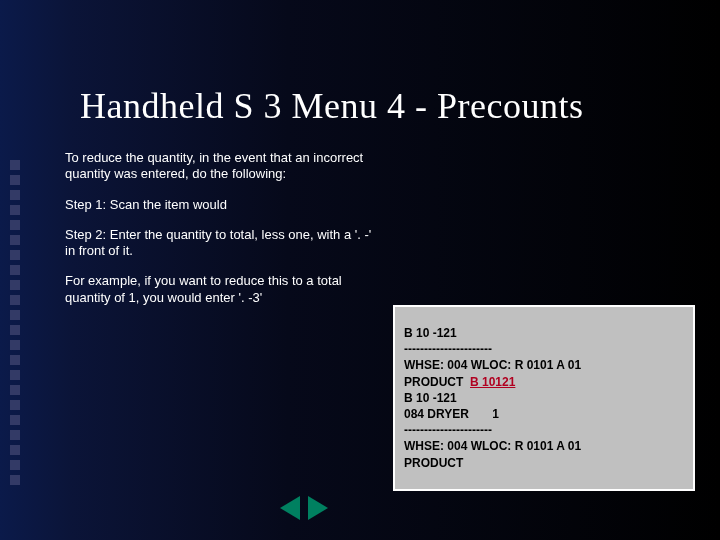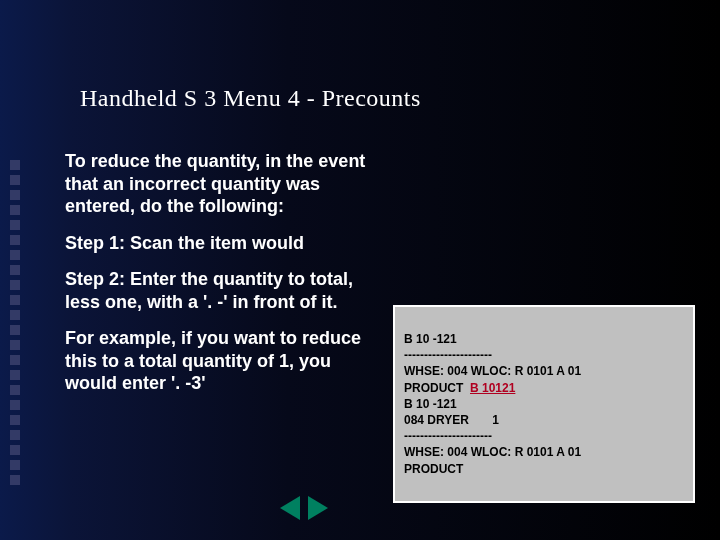--- a/index.html
+++ b/index.html
@@ -23,49 +23,49 @@
     flex-direction: column;
     gap: 5px;
   }
   .decor-col .sq {
     width: 10px;
     height: 10px;
     background: #333a66;
   }
   .title {
     font-family: "Times New Roman", Times, serif;
-    font-size: 24px;
+    font-size: 36px;
     color: #fff;
     position: absolute;
     top: 85px;
     left: 80px;
     letter-spacing: 0.5px;
     white-space: nowrap;
   }
   .body-text {
     position: absolute;
     left: 65px;
     top: 150px;
     width: 320px;
-    font-size: 18px;
+    font-size: 13px;
     line-height: 1.25;
-    font-weight: bold;
+    font-weight: normal;
   }
   .body-text p {
     margin: 0 0 14px 0;
   }
   .terminal {
     position: absolute;
     right: 25px;
     top: 305px;
     width: 280px;
     background: #c0c0c0;
     color: #000;
     border: 2px solid #fff;
-    padding: 24px 9px;
+    padding: 18px 9px;
     font-size: 12px;
     font-weight: bold;
     line-height: 1.35;
     font-family: Arial, sans-serif;
   }
   .terminal .red {
     color: #b00020;
     text-decoration: underline;
   }
   .nav {

